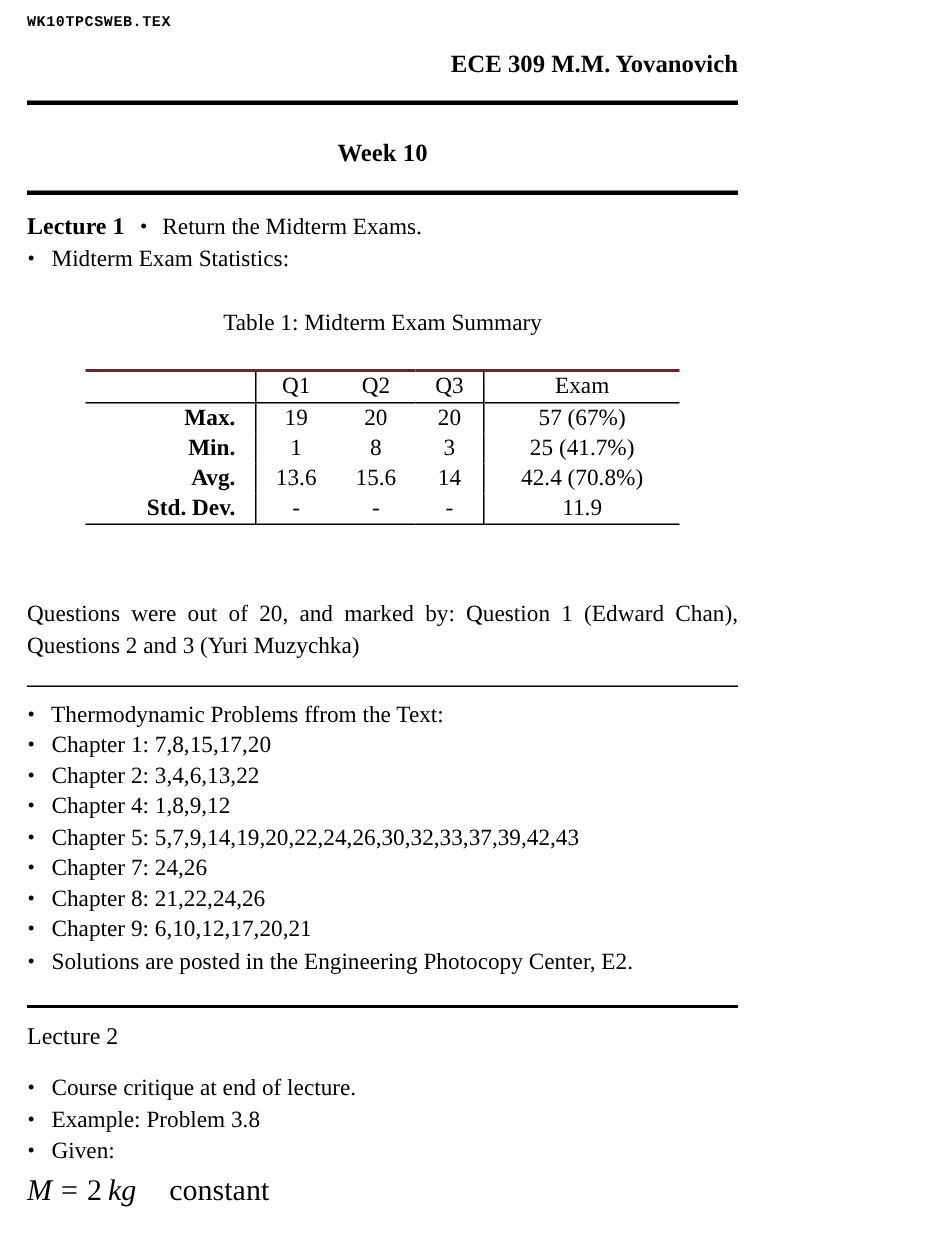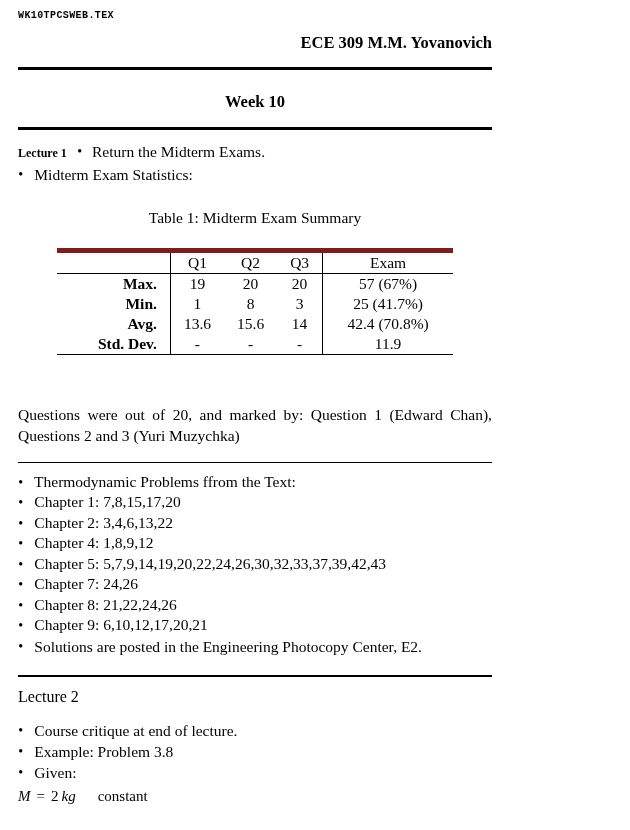--- a/index.html
+++ b/index.html
@@ -20,41 +20,41 @@
     margin-top:12px;text-align:right;font-weight:bold;font-size:16.5px;
   }
   hr{border:none;margin:0;}
   hr.thick{border-top:3px solid #000;margin-top:14px;}
   hr.thick2{border-top:3px solid #000;margin-top:15px;}
   hr.thin{border-top:1px solid #000;margin-top:12px;}
   hr.mid{border-top:2px solid #000;margin-top:18px;}
   .week{margin-top:22px;text-align:center;font-weight:bold;font-size:16.5px;}
   .line{line-height:21px;margin:0;}
   .lec1line{margin-top:11px;}
-  .lecture-head{font-weight:bold;font-size:12px;}
+  .lecture-head{font-weight:bold;font-size:16px;}
   .bullet{display:inline-block;margin:0 7px 0 0;transform:scale(0.9);}
   .inline-bullet{margin:0 6px;}
   .caption{margin-top:24px;text-align:center;}
   table{
     border-collapse:collapse;
     margin:21px auto 0 auto;
     font-size:15.5px;
-    border-top:5px solid #7f1d1d;border-bottom:1px solid #000;
+    border-top:2px solid #7f1d1d;border-bottom:1px solid #000;
   }
   td{padding:0 13px;text-align:center;line-height:20px;white-space:nowrap;}
   td.lbl{text-align:right;border-right:1px solid #000;min-width:92px;padding-left:8px;font-weight:bold;}
   td.exam{border-left:1px solid #000;min-width:104px;}
   tr.hdr td{border-bottom:1px solid #000;}
   .para{margin-top:49px;line-height:21px;text-align:justify;}
   .list{margin-top:9px;}
   .list .line{line-height:20.5px;}
   .solutions{line-height:21px;}
   .lec2head{margin-top:11px;font-weight:normal;font-size:16px;}
   .lec2list{margin-top:14px;}
-  .eq{margin-top:5px;font-size:15px;}
+  .eq{margin-top:5px;font-size:20px;}
   .eq i{font-family:"Liberation Serif", serif;}
   .eq .sp{display:inline-block;width:6px;}
   .eq .gap{display:inline-block;width:22px;}
 </style>
 </head>
 <body>
 
 <div class="page">
 
   <div class="filename">WK10TPCSWEB.TEX</div>

